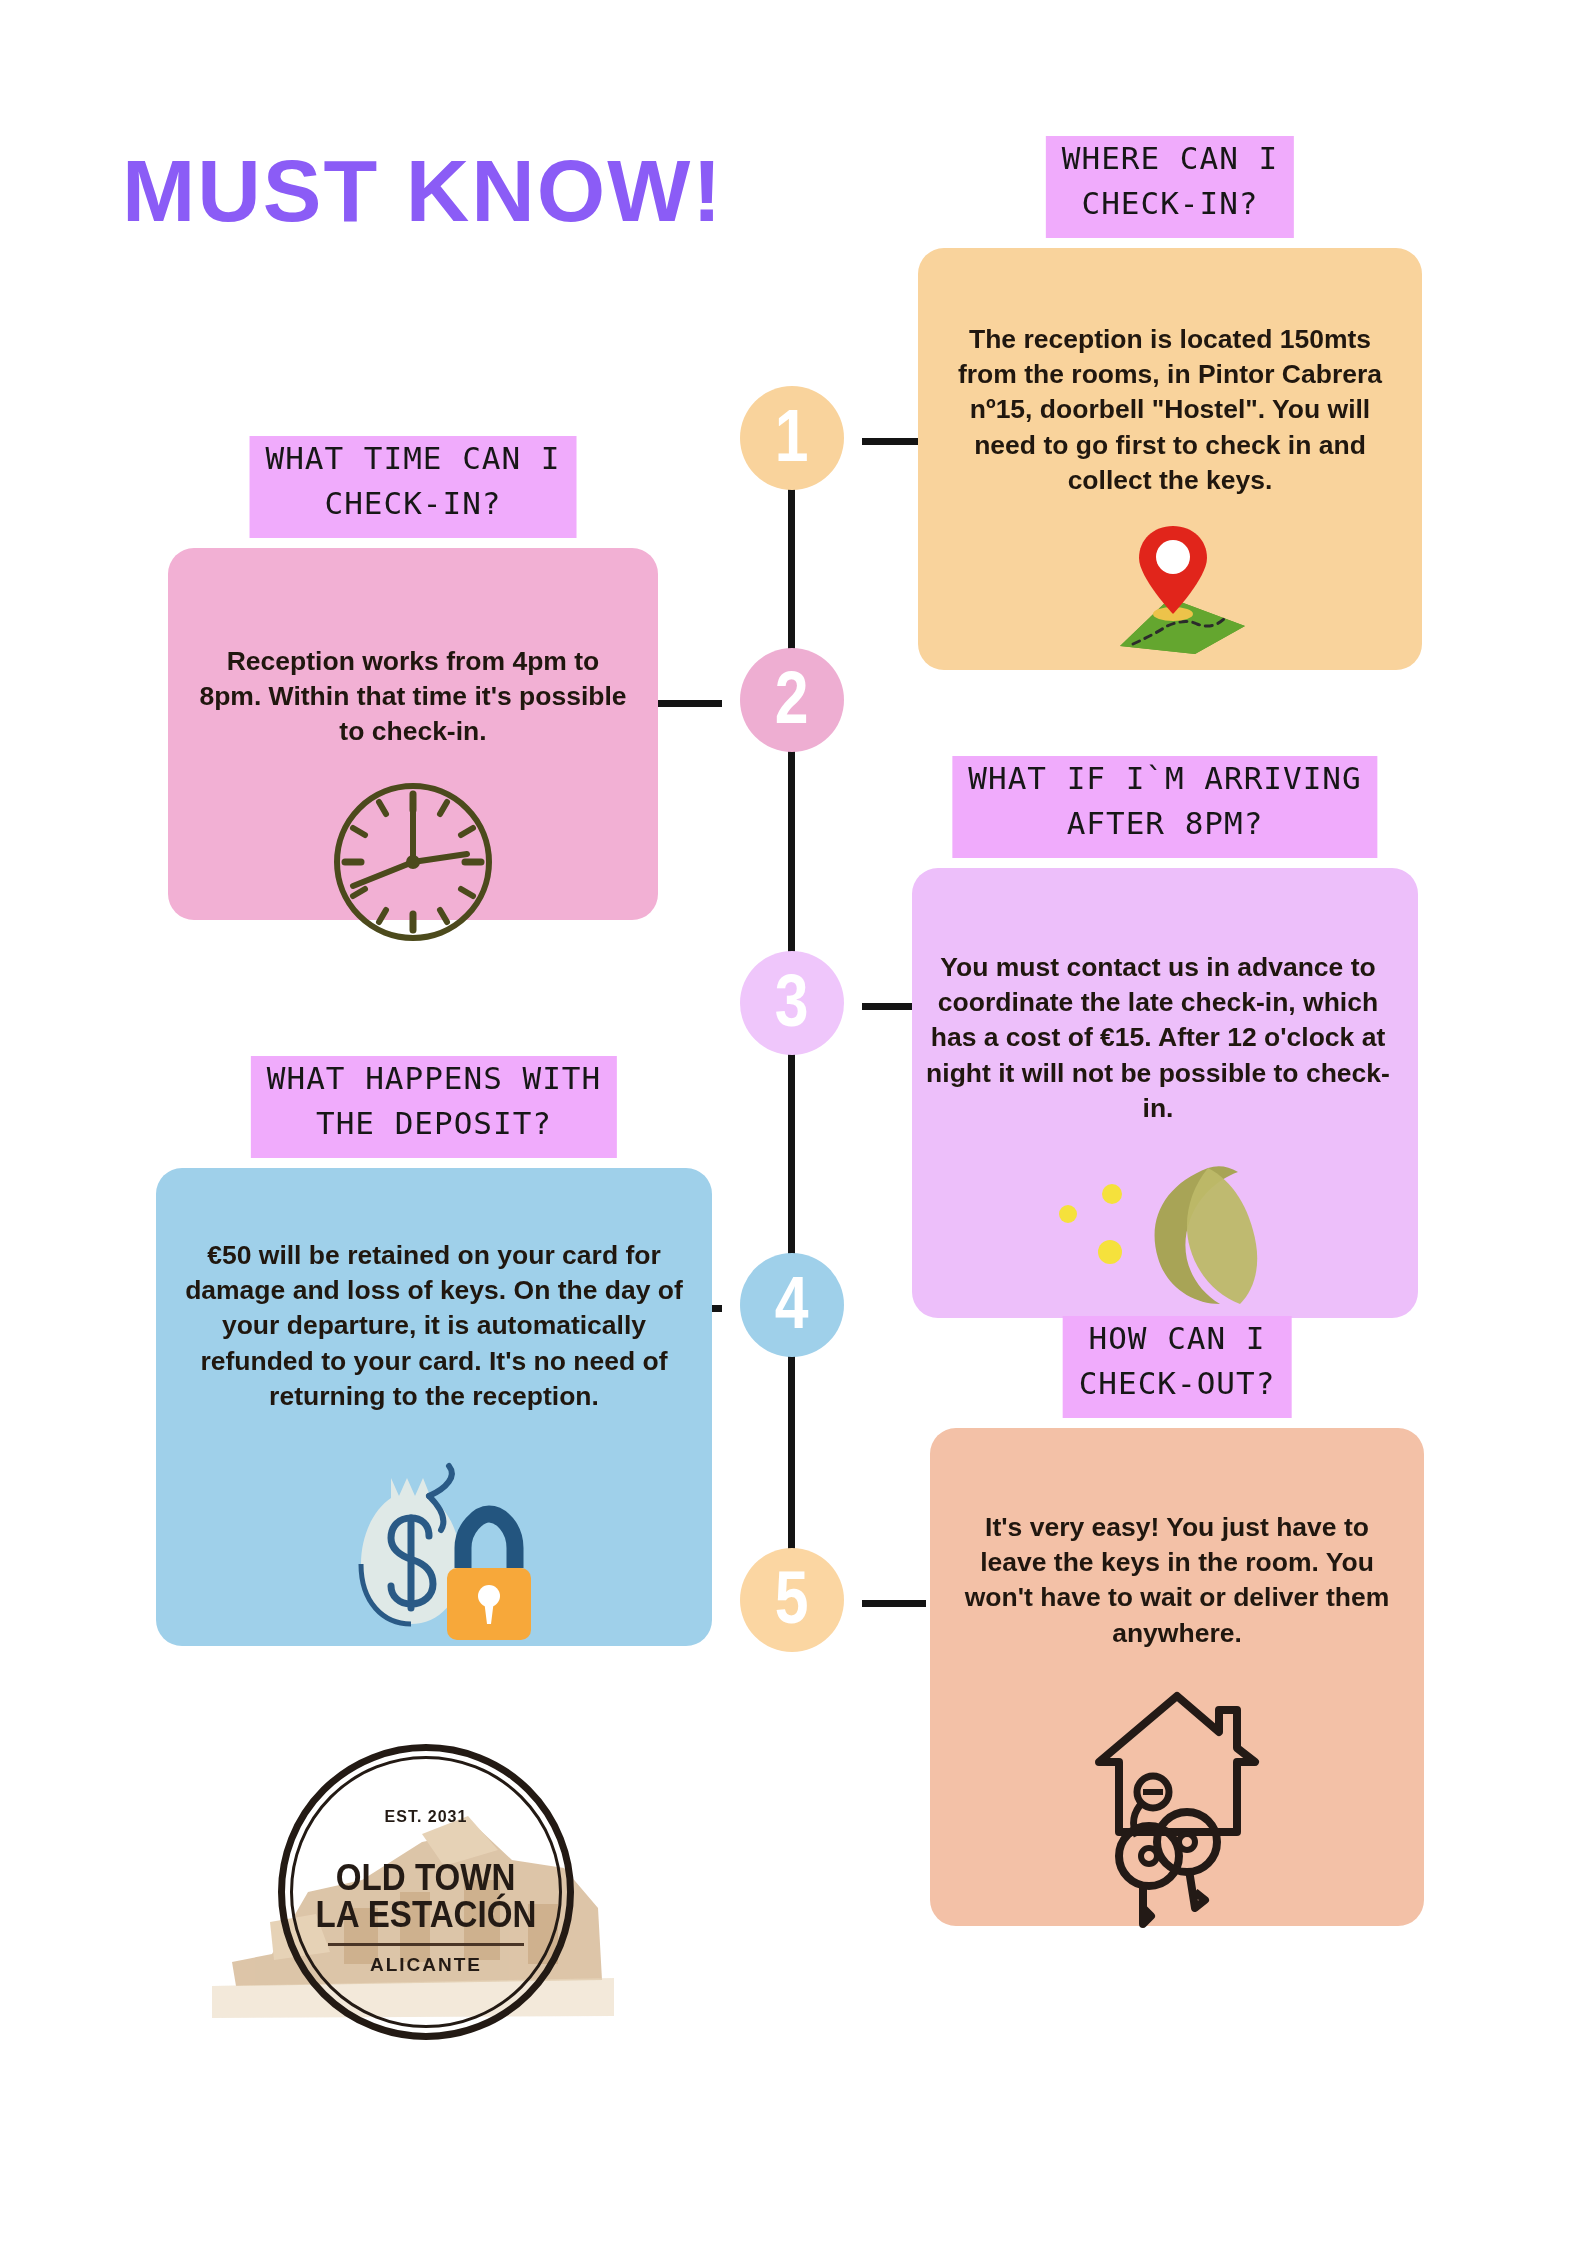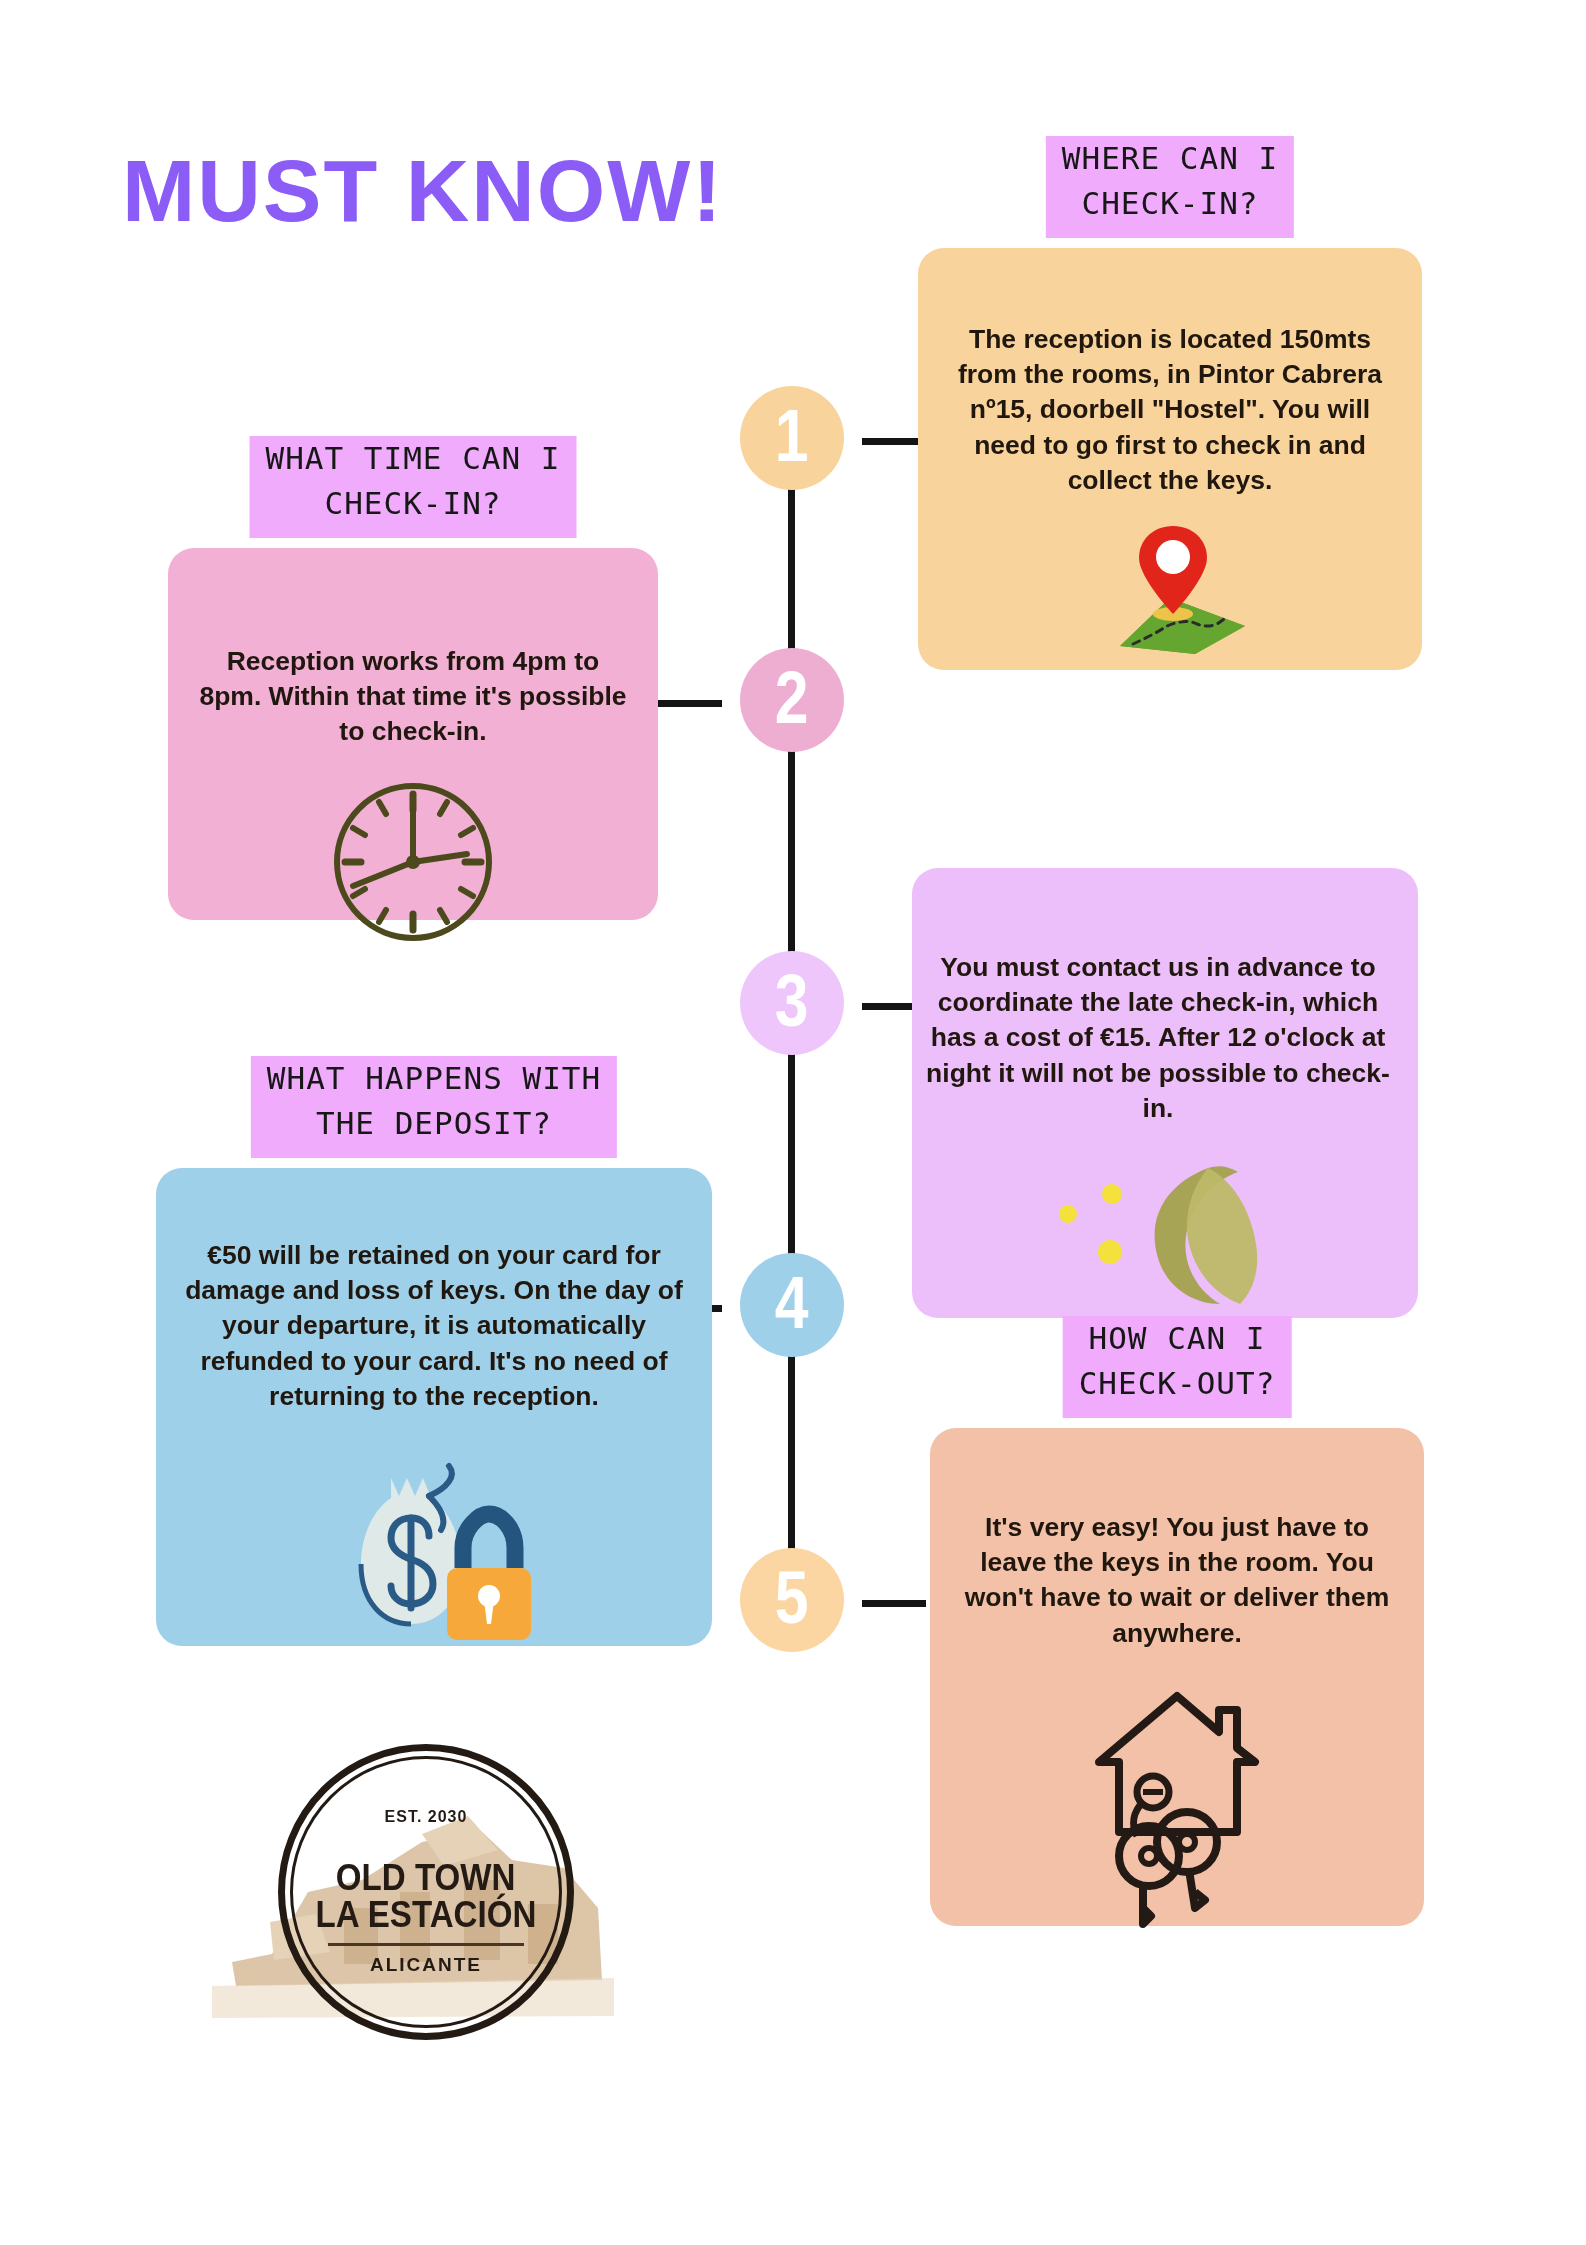--- a/index.html
+++ b/index.html
@@ -202,20 +202,24 @@
         </g>
         <line x1="90" y1="90" x2="90" y2="34" stroke="#4c4a1c" stroke-width="6" stroke-linecap="round"></line>
         <line x1="90" y1="90" x2="144" y2="82" stroke="#4c4a1c" stroke-width="6" stroke-linecap="round"></line>
         <line x1="90" y1="90" x2="30" y2="114" stroke="#4c4a1c" stroke-width="6" stroke-linecap="round"></line>
         <circle cx="90" cy="90" r="7" fill="#4c4a1c"></circle>
       </svg>
     </div>
   </div>
 
   <div class="card" style="left:912px;top:868px;width:506px;height:450px;background:#edbffa;">
+    <div class="card-head" style="top:-112px;">
+      <span class="hl">WHAT IF I`M ARRIVING</span>
+      <span class="hl">AFTER 8PM?</span>
+    </div>
     <div class="card-body" style="top:82px;padding-left:12px;">You must contact us in advance to coordinate the late check-in, which has a cost of €15. After 12 o'clock at night it will not be possible to check-in.</div>
     <div class="card-icon" style="top:288px;height:160px;">
       <svg width="250" height="160" viewBox="0 0 250 160">
         <circle cx="28" cy="58" r="9" fill="#f5e13c"></circle>
         <circle cx="72" cy="38" r="10" fill="#f5e13c"></circle>
         <circle cx="70" cy="96" r="12" fill="#f5e13c"></circle>
         <path d="M168,12 C126,28 106,62 118,102 C126,130 152,148 180,148
                  C150,130 138,96 150,64 C158,42 176,24 198,16
                  C188,10 178,9 168,12 Z" fill="#a8a456"></path>
         <path d="M168,12 C150,34 142,64 150,92 C158,120 178,140 200,148
@@ -288,21 +292,21 @@
         <rect x="252" y="108" width="36" height="80"></rect>
         <rect x="316" y="132" width="30" height="60"></rect>
       </g>
       <g fill="#e6d3b6" opacity="0.6">
         <path d="M0,214 L402,206 L402,244 L0,246 Z"></path>
       </g>
     </svg>
     <div class="logo-ring"></div>
     <div class="logo-ring-inner"></div>
     <div class="logo-txt">
-      <div class="logo-est">EST. 2030</div>
+      <div class="logo-est">EST. 2031</div>
       <div class="logo-l1">OLD TOWN</div>
       <div class="logo-l2">LA ESTACIÓN</div>
       <div class="logo-rule"></div>
       <div class="logo-ali">ALICANTE</div>
     </div>
   </div>
 
 </div>
 
 </body></html>

